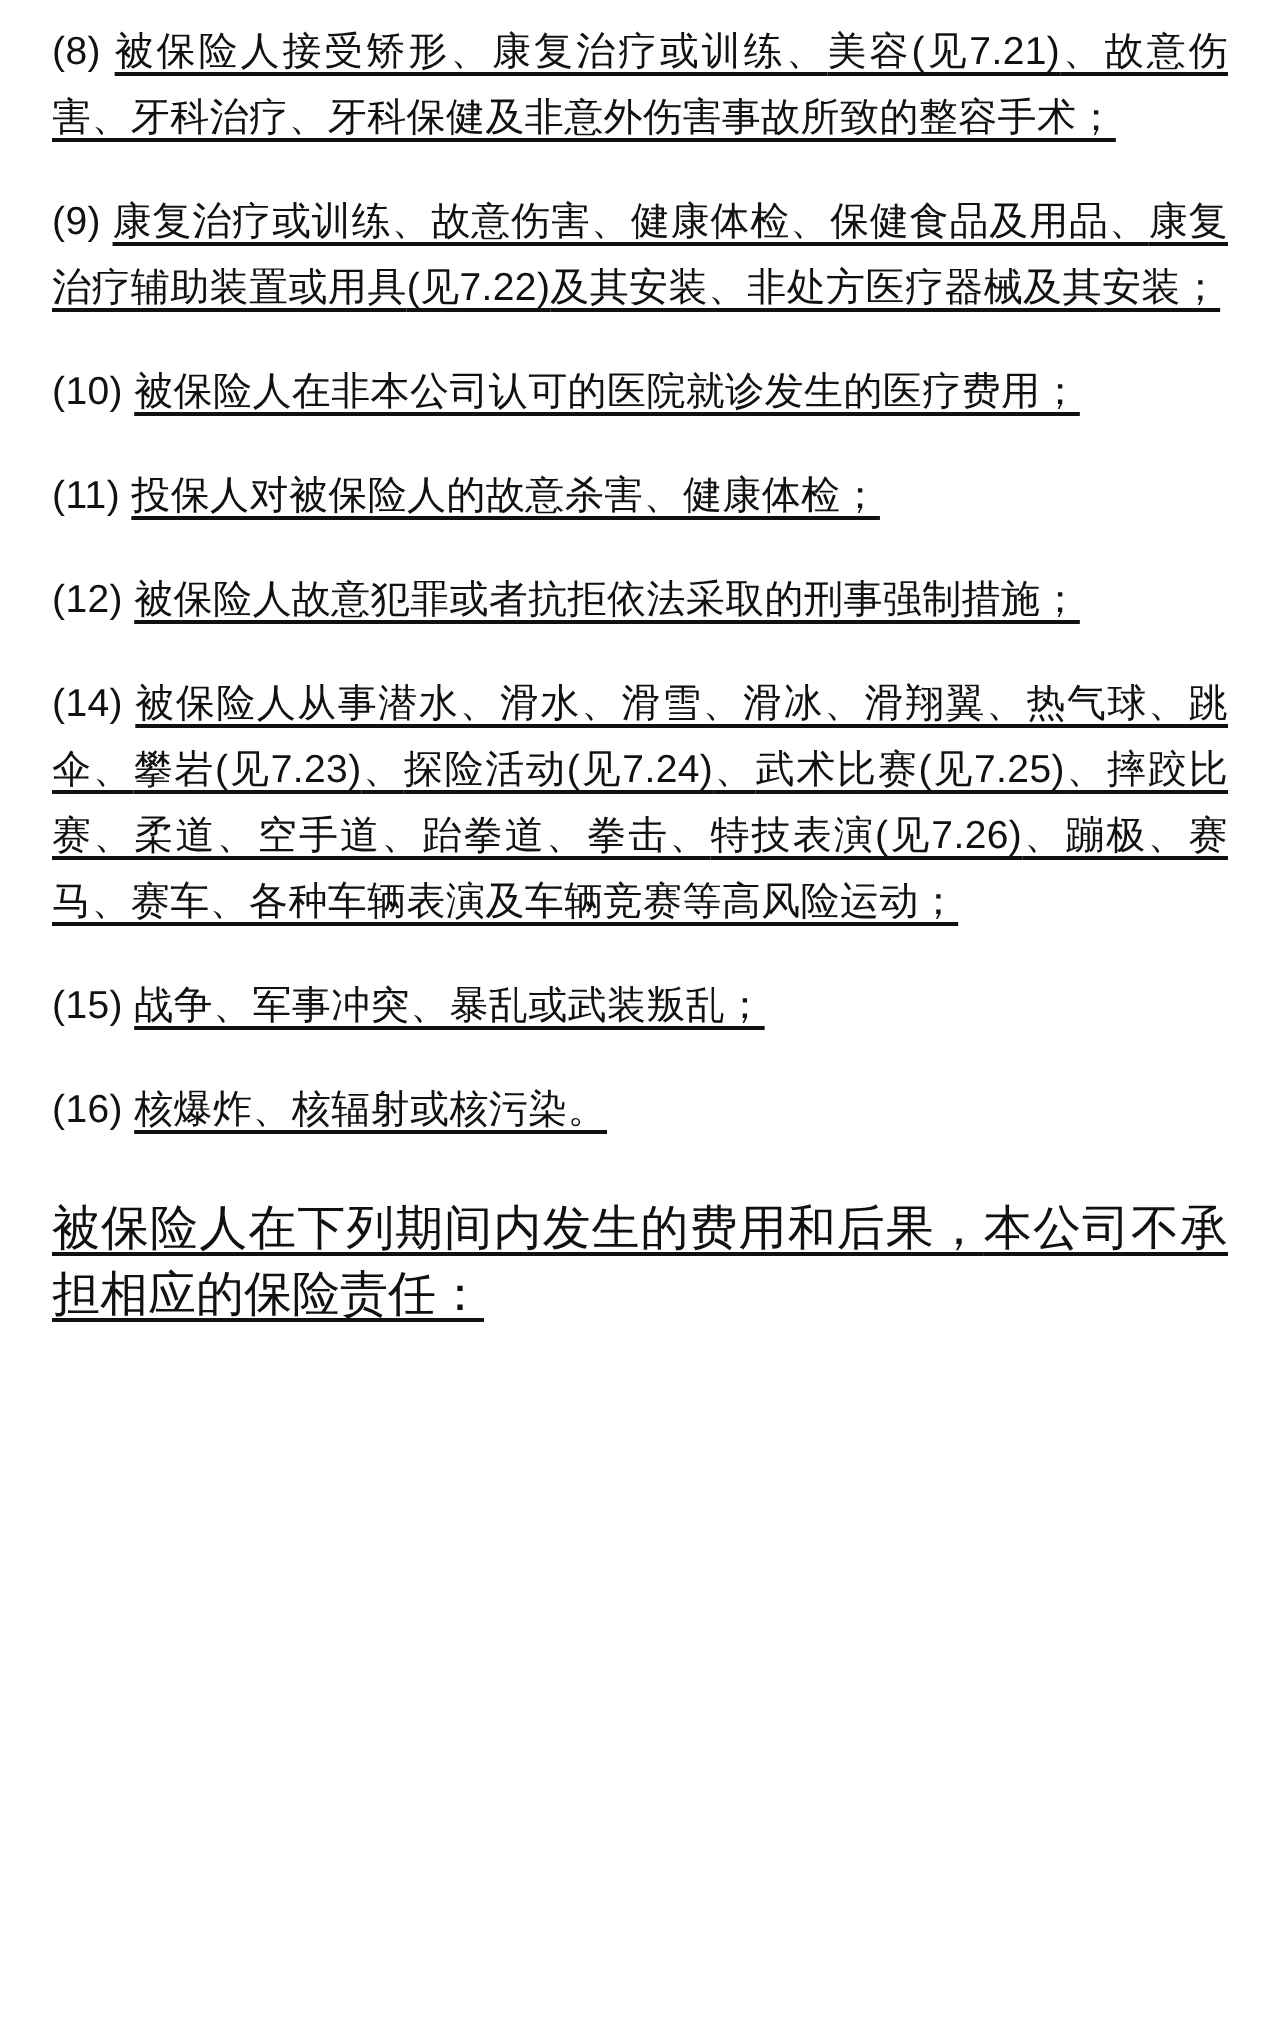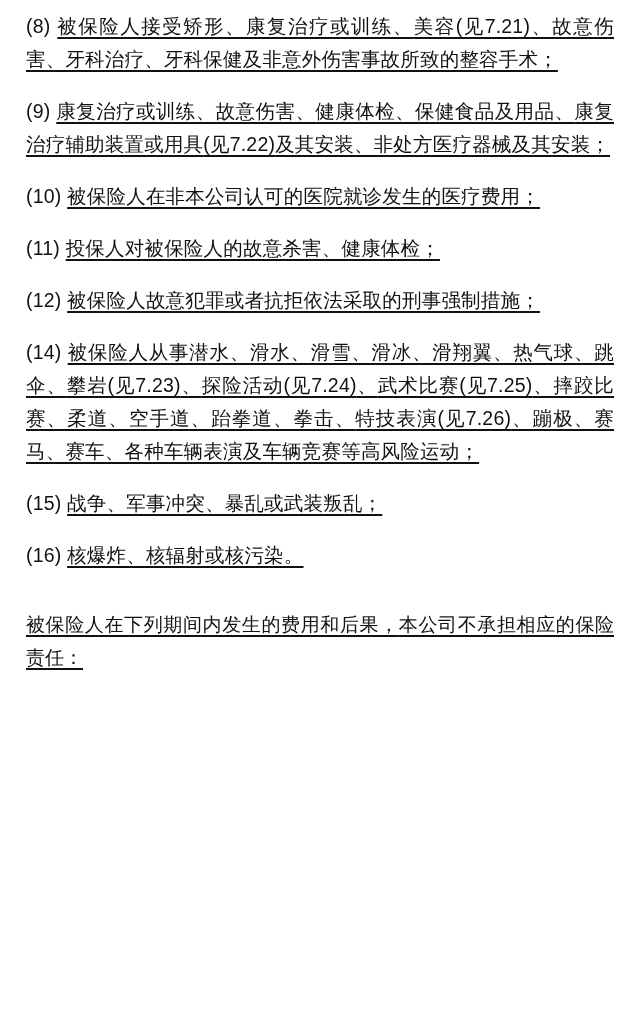--- a/index.html
+++ b/index.html
@@ -23,35 +23,35 @@
   }
   .clause {
     font-size: 19.5px;
     line-height: 33px;
     letter-spacing: 0.2px;
     margin: 0 0 19px 0;
     text-align: justify;
     word-break: break-all;
   }
   .clause:last-child {
-    margin-bottom: 10px;
+    margin-bottom: 0;
   }
   .seg {
     white-space: pre-wrap;
   }
   .u {
     text-decoration: underline;
     text-decoration-thickness: 1.5px;
     text-underline-offset: 3.5px;
   }
   .b {
     font-weight: normal;
   }
   .final {
-    font-size: 19px;
+    font-size: 24px;
     line-height: 33px;
     font-weight: bold;
     margin: 0;
     text-align: justify;
     word-break: break-all;
   }
   .spacer-final {
     height: 26px;
   }
 </style>

